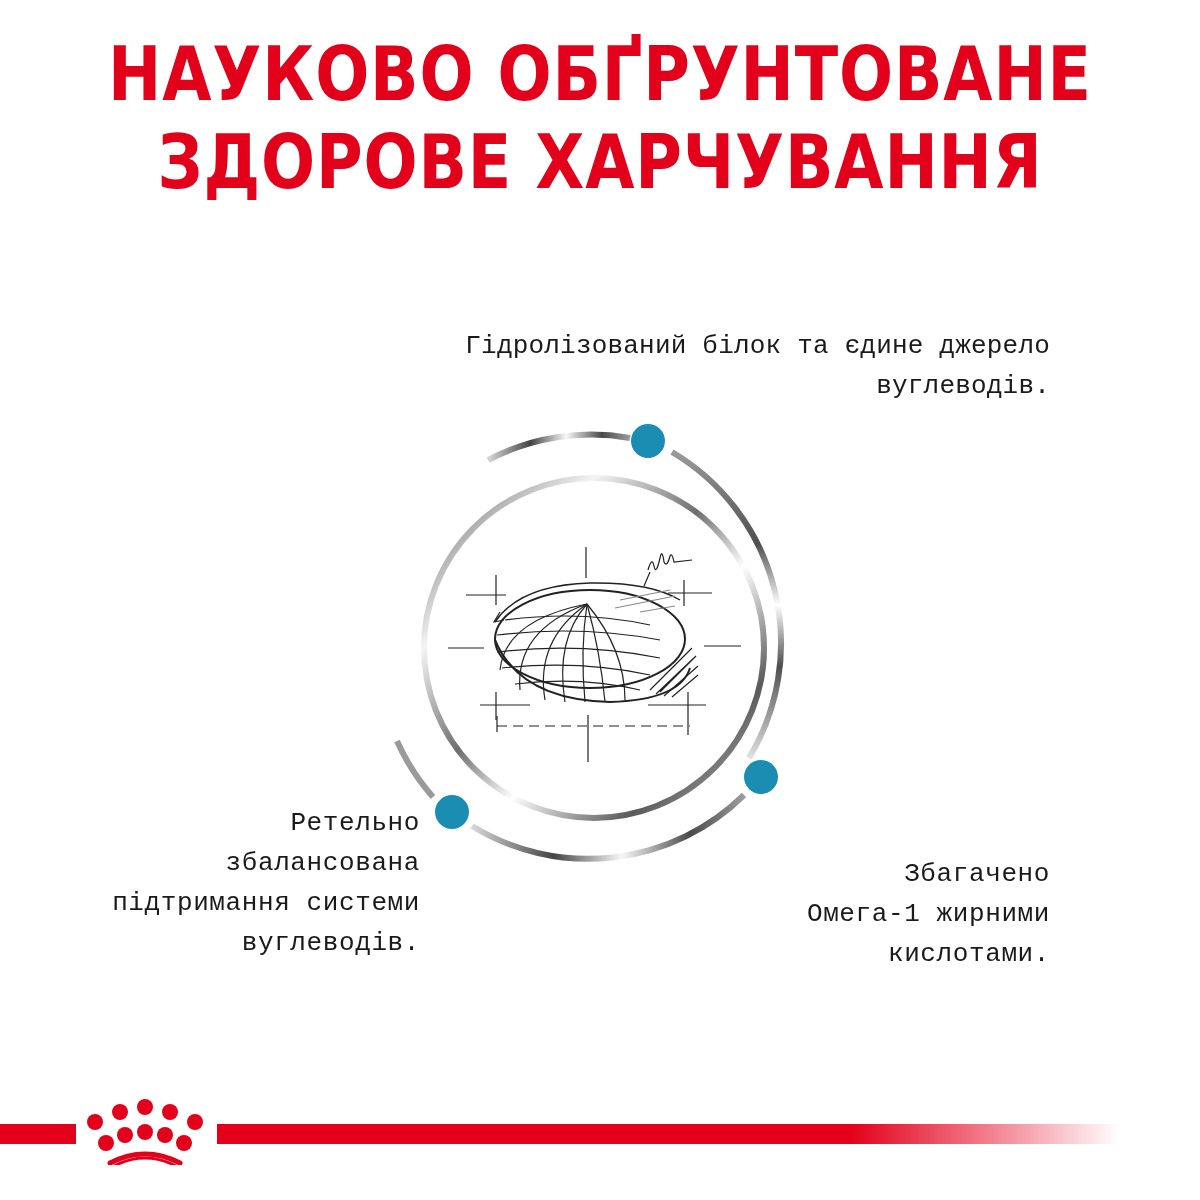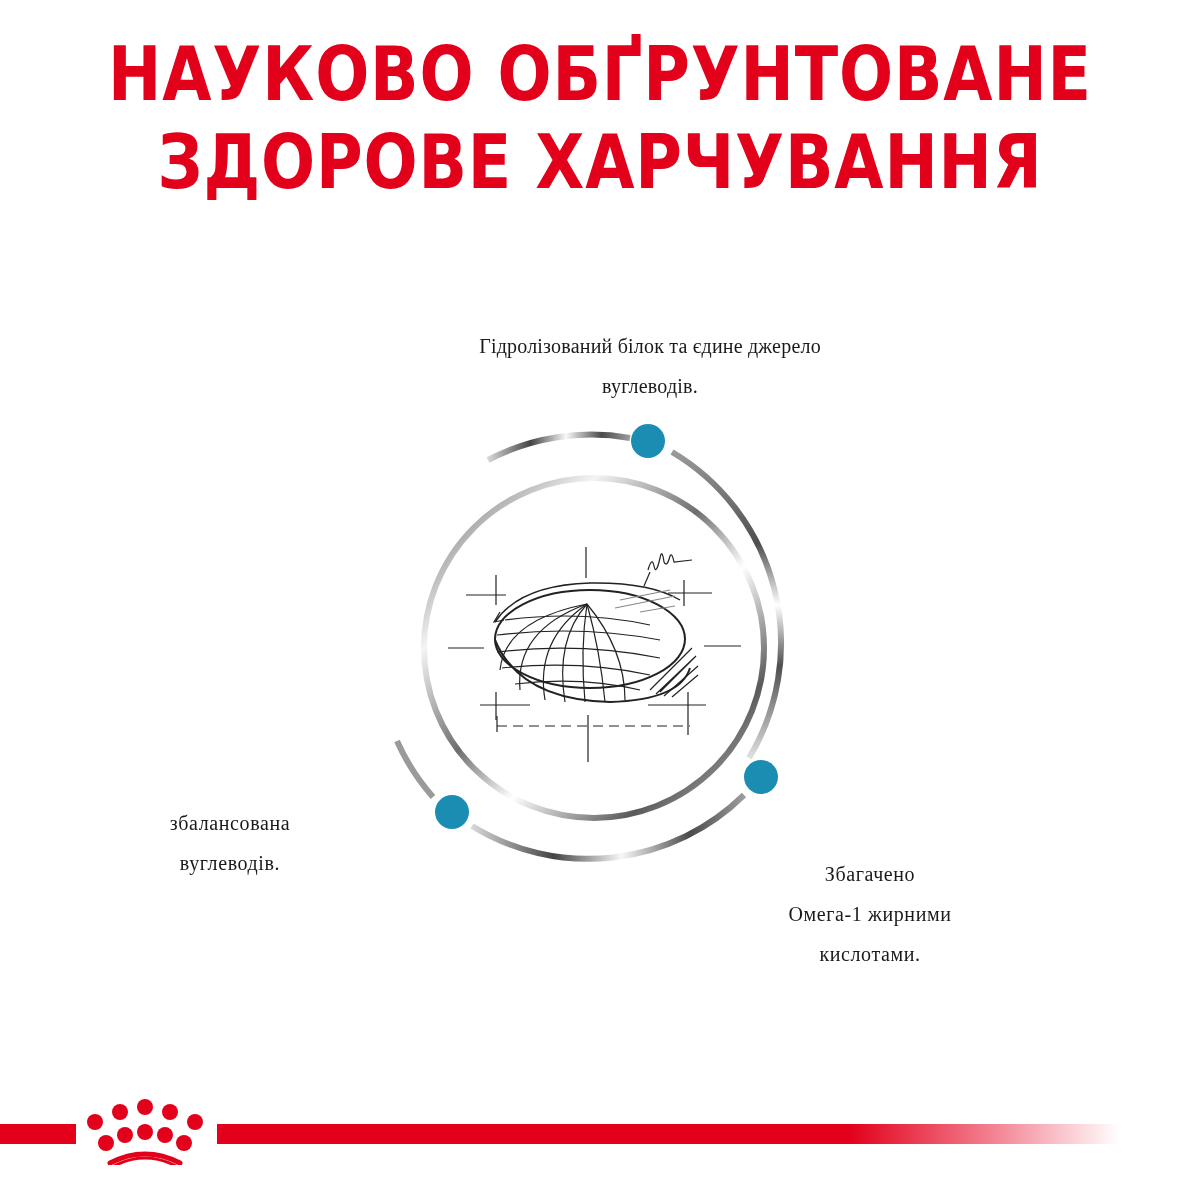--- a/index.html
+++ b/index.html
@@ -5,22 +5,22 @@
     html, body { margin: 0; padding: 0; background: #ffffff; }
     body { width: 1200px; height: 1200px; position: relative; overflow: hidden; font-family: "DejaVu Sans", sans-serif; }
     .headline {
       position: absolute; left: 0; top: 30px; width: 1200px; text-align: center;
       font-family: "DejaVu Sans", sans-serif; font-weight: bold; color: #e2001a;
       font-size: 74px; line-height: 88px; letter-spacing: 1px;
       transform: scaleX(0.86); transform-origin: 600px 0;
     }
     .headline div { white-space: nowrap; }
     .benefit {
-      position: absolute; text-align: center; color: #1a1a1a;
-      font-family: Liberation Serif, serif; font-size: 20px; line-height: 40px;
+      position: absolute; text-align: right; color: #1a1a1a;
+      font-family: Liberation Mono, monospace; font-size: 26px; line-height: 40px;
     }
     .benefit-top { left: 250px; top: 326px; width: 800px; letter-spacing: 0.2px; }
     .benefit-left { left: 40px; top: 803px; width: 380px; letter-spacing: 0.6px; }
     .benefit-right { left: 690px; top: 812px; width: 360px; letter-spacing: 0.6px; margin-top: 42px; }
     .benefit div { white-space: nowrap; }
     svg.graphic { position: absolute; left: 0; top: 0; }
     .footer-bar { position: absolute; top: 1124px; height: 20px; }
     .footer-left { left: 0; width: 76px; background: #e2001a; }
     .footer-right { left: 217px; width: 903px;
       background: linear-gradient(to right, #e2001a 0%, #e2001a 70%, #f27a8a 85%, rgba(255,255,255,0) 100%); }
@@ -113,21 +113,23 @@
 
     <path d="M 495 622 Q 520 585 590 583 Q 650 582 680 600" stroke-width="1.4"></path>
     <path d="M 500 612 l -6 10 l 10 -2"></path>
 
     <path d="M 650 690 l 42 -42 M 656 694 l 40 -38 M 664 696 l 34 -30 M 672 697 l 26 -22 M 660 692 l 36 -36"></path>
     <path d="M 620 600 l 50 -10 M 615 608 l 60 -12 M 640 612 l 35 -6" stroke="#888"></path>
   </g>
 </svg>
 
 <div class="benefit benefit-left">
+  <div>Ретельно</div>
   <div>збалансована</div>
+  <div>підтримання системи</div>
   <div>вуглеводів.</div>
 </div>
 
 <div class="benefit benefit-right">
   <div>Збагачено</div>
   <div>Омега-1 жирними</div>
   <div>кислотами.</div>
 </div>
 
 <div class="footer-bar footer-left"></div>

